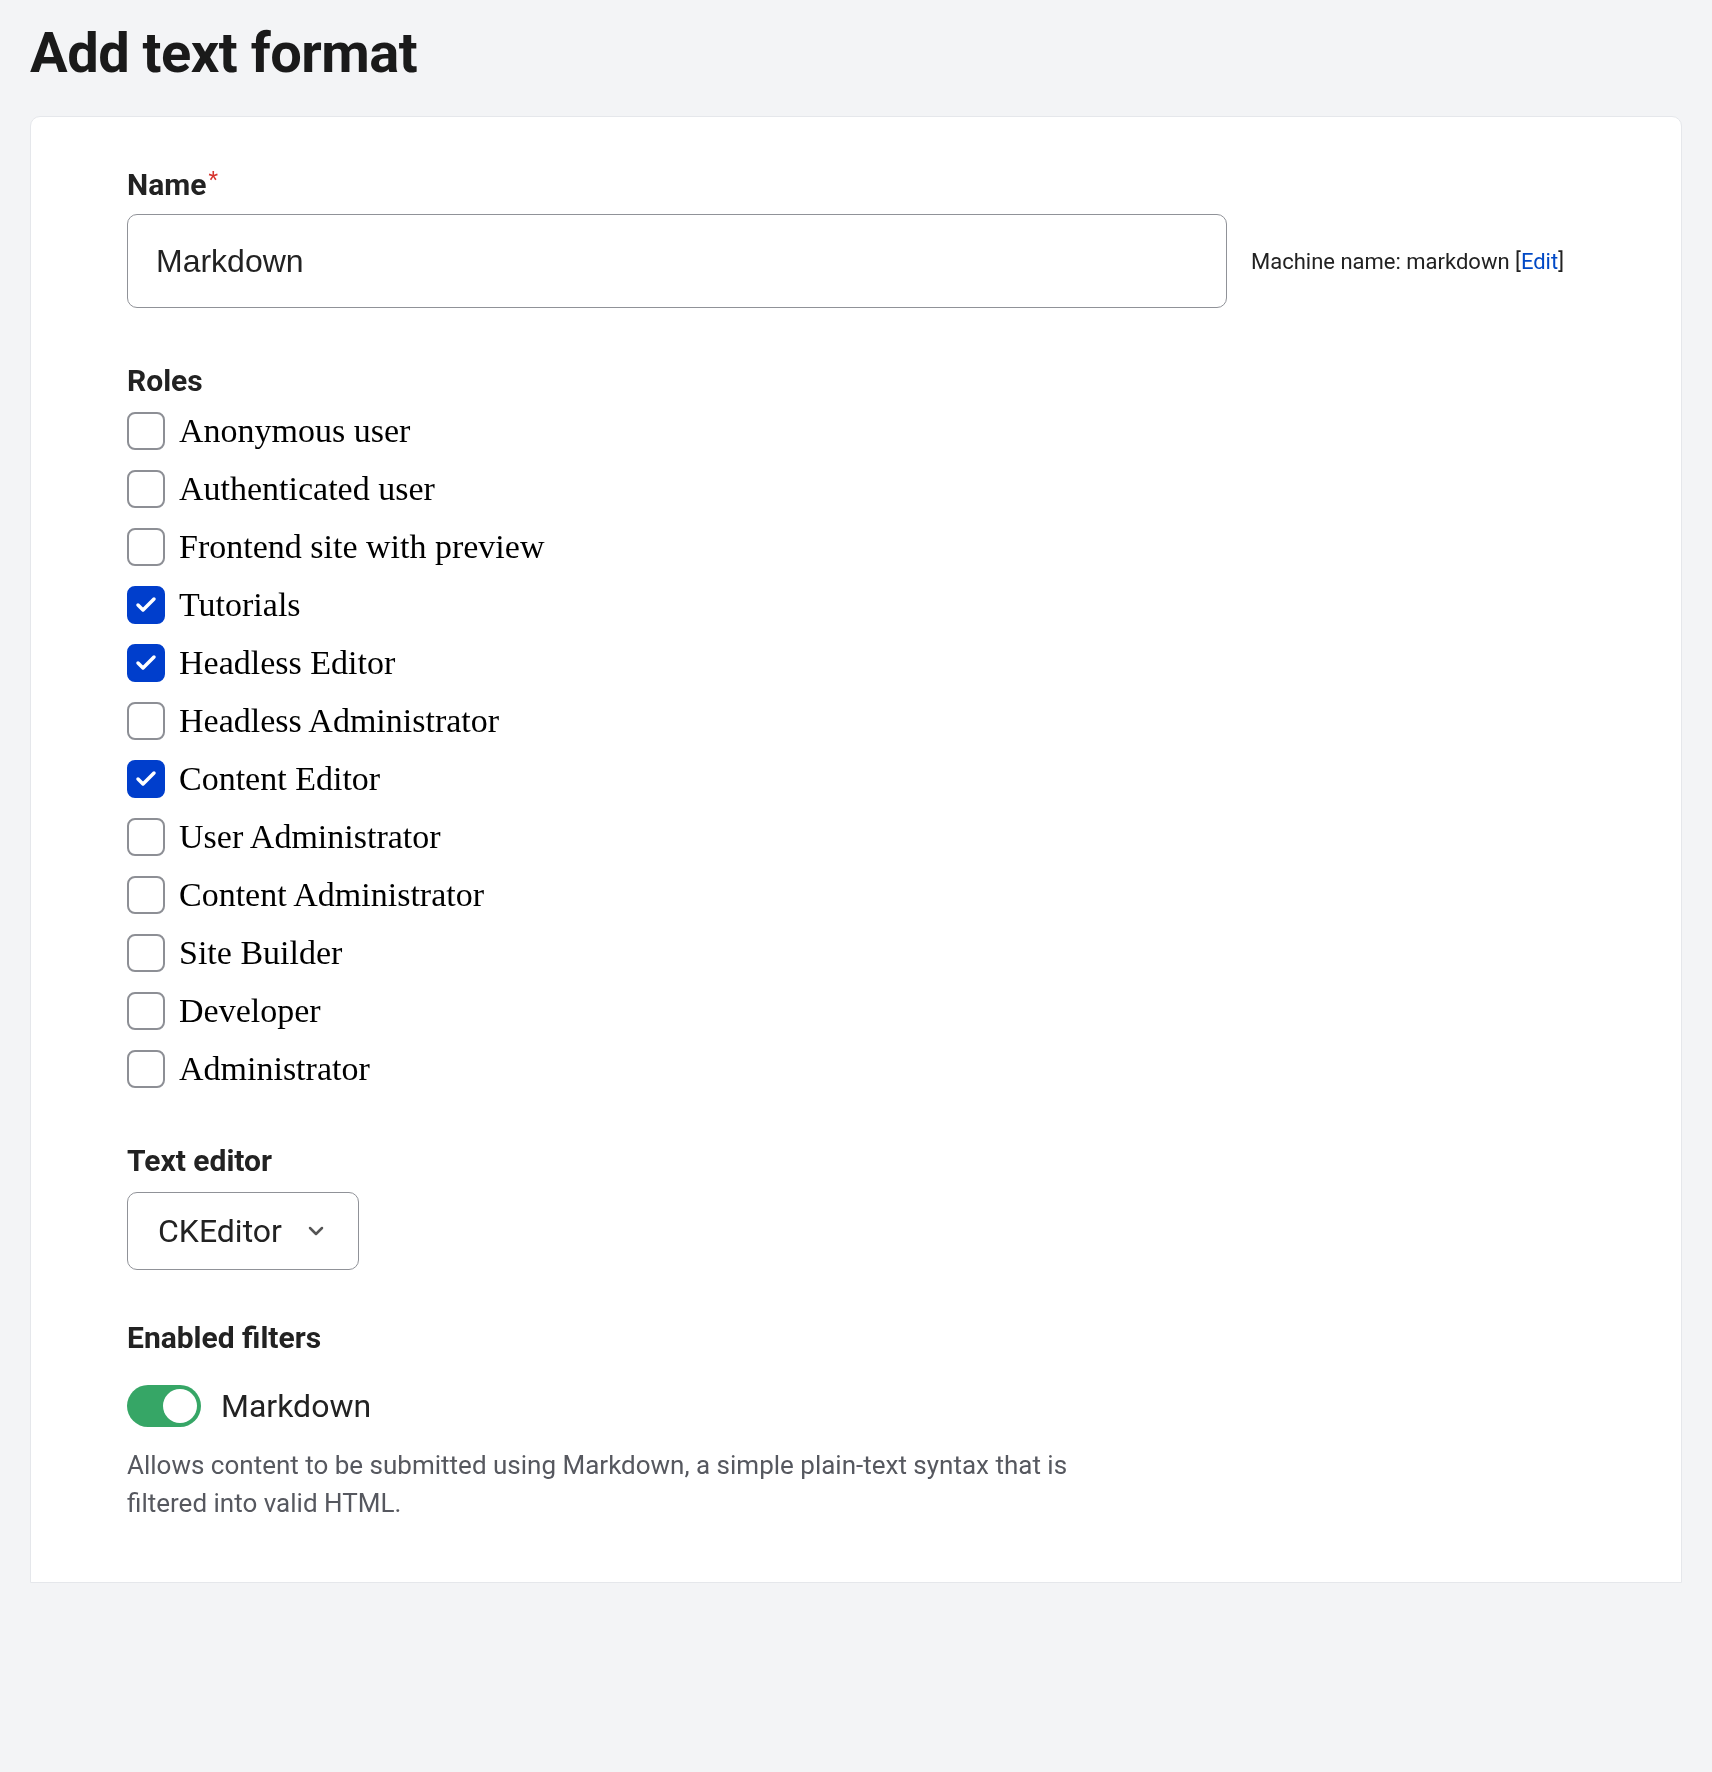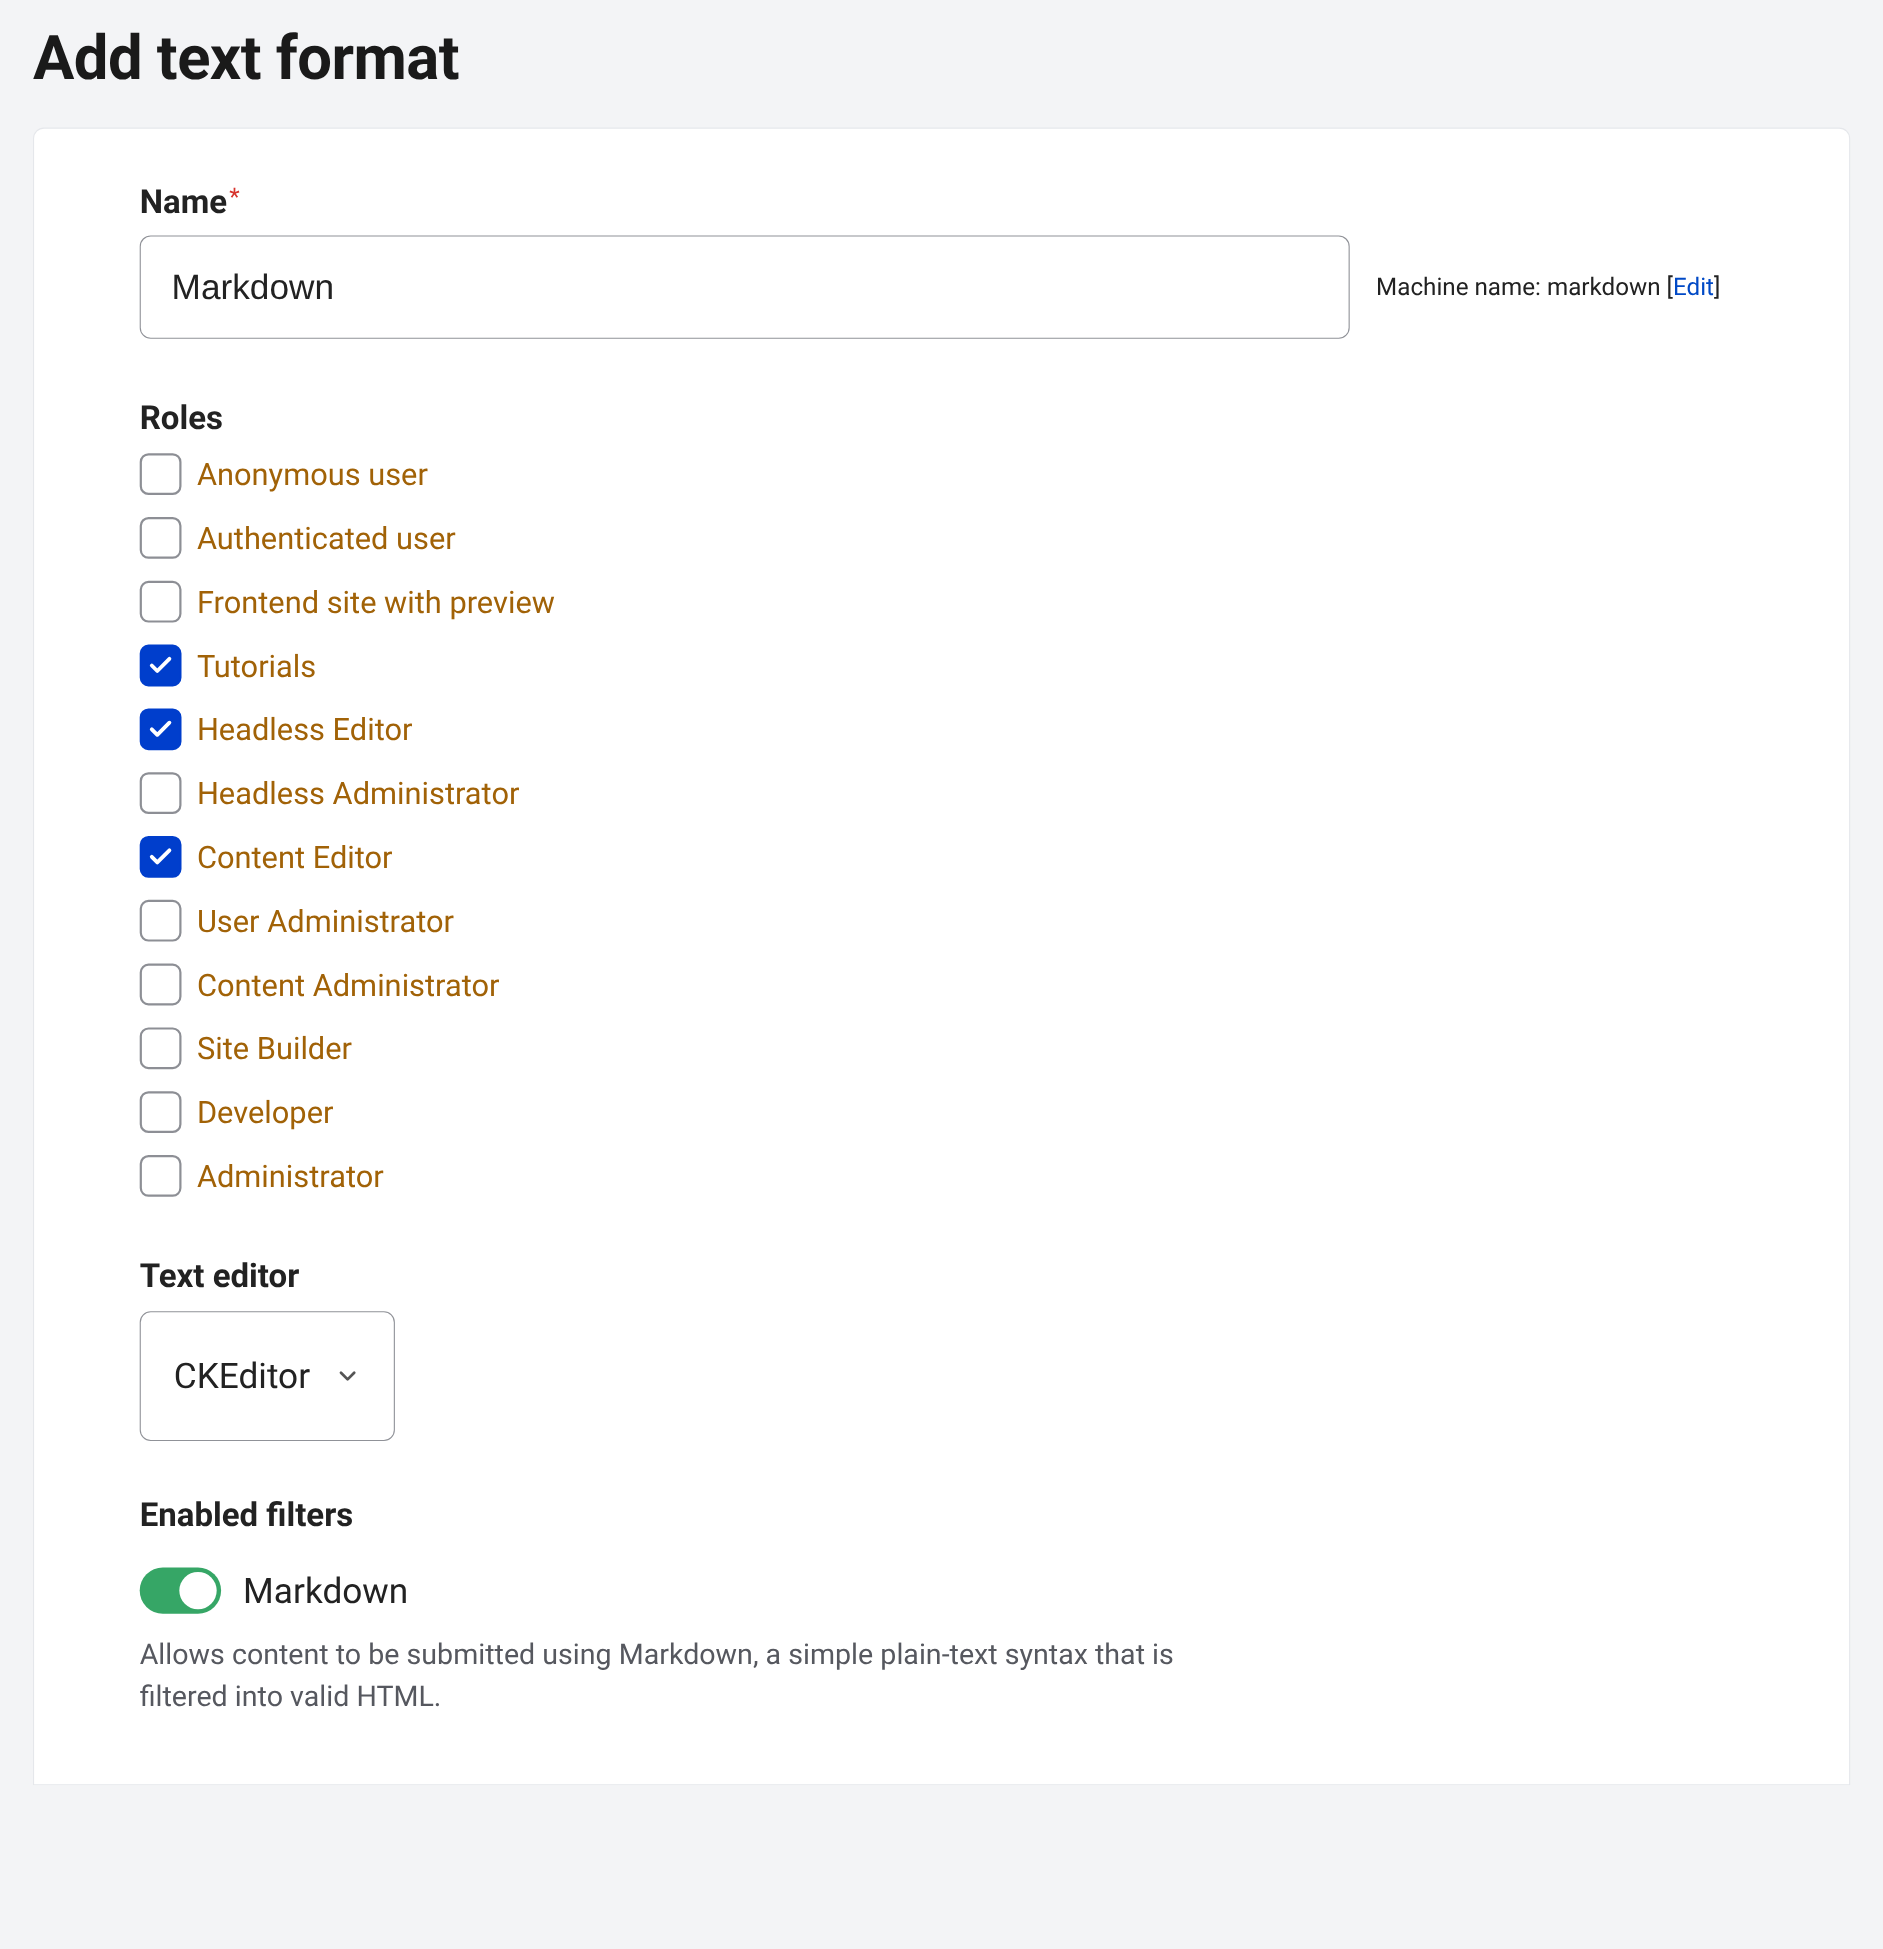--- a/index.html
+++ b/index.html
@@ -102,32 +102,33 @@
   }
   .checkbox svg {
     width: 24px;
     height: 24px;
     display: none;
   }
   .checkbox.checked svg {
     display: block;
   }
   .checkbox-label {
-    font-size: 28px;
-    color: #a16207;
-    cursor: pointer;
+    font-size: 34px;
+    color: #000000;
+    cursor: pointer;
+    font-family: Liberation Serif, serif;
   }
   .select-wrap {
     margin-bottom: 50px;
   }
   .select {
     display: inline-flex;
     align-items: center;
     gap: 22px;
-    height: 118px;
+    height: 78px;
     padding: 0 30px;
     border: 1.5px solid #909298;
     border-radius: 10px;
     background: #fff;
     cursor: pointer;
     font-size: 32px;
   }
   .select-value {
     font-size: 32px;
     color: #222;

